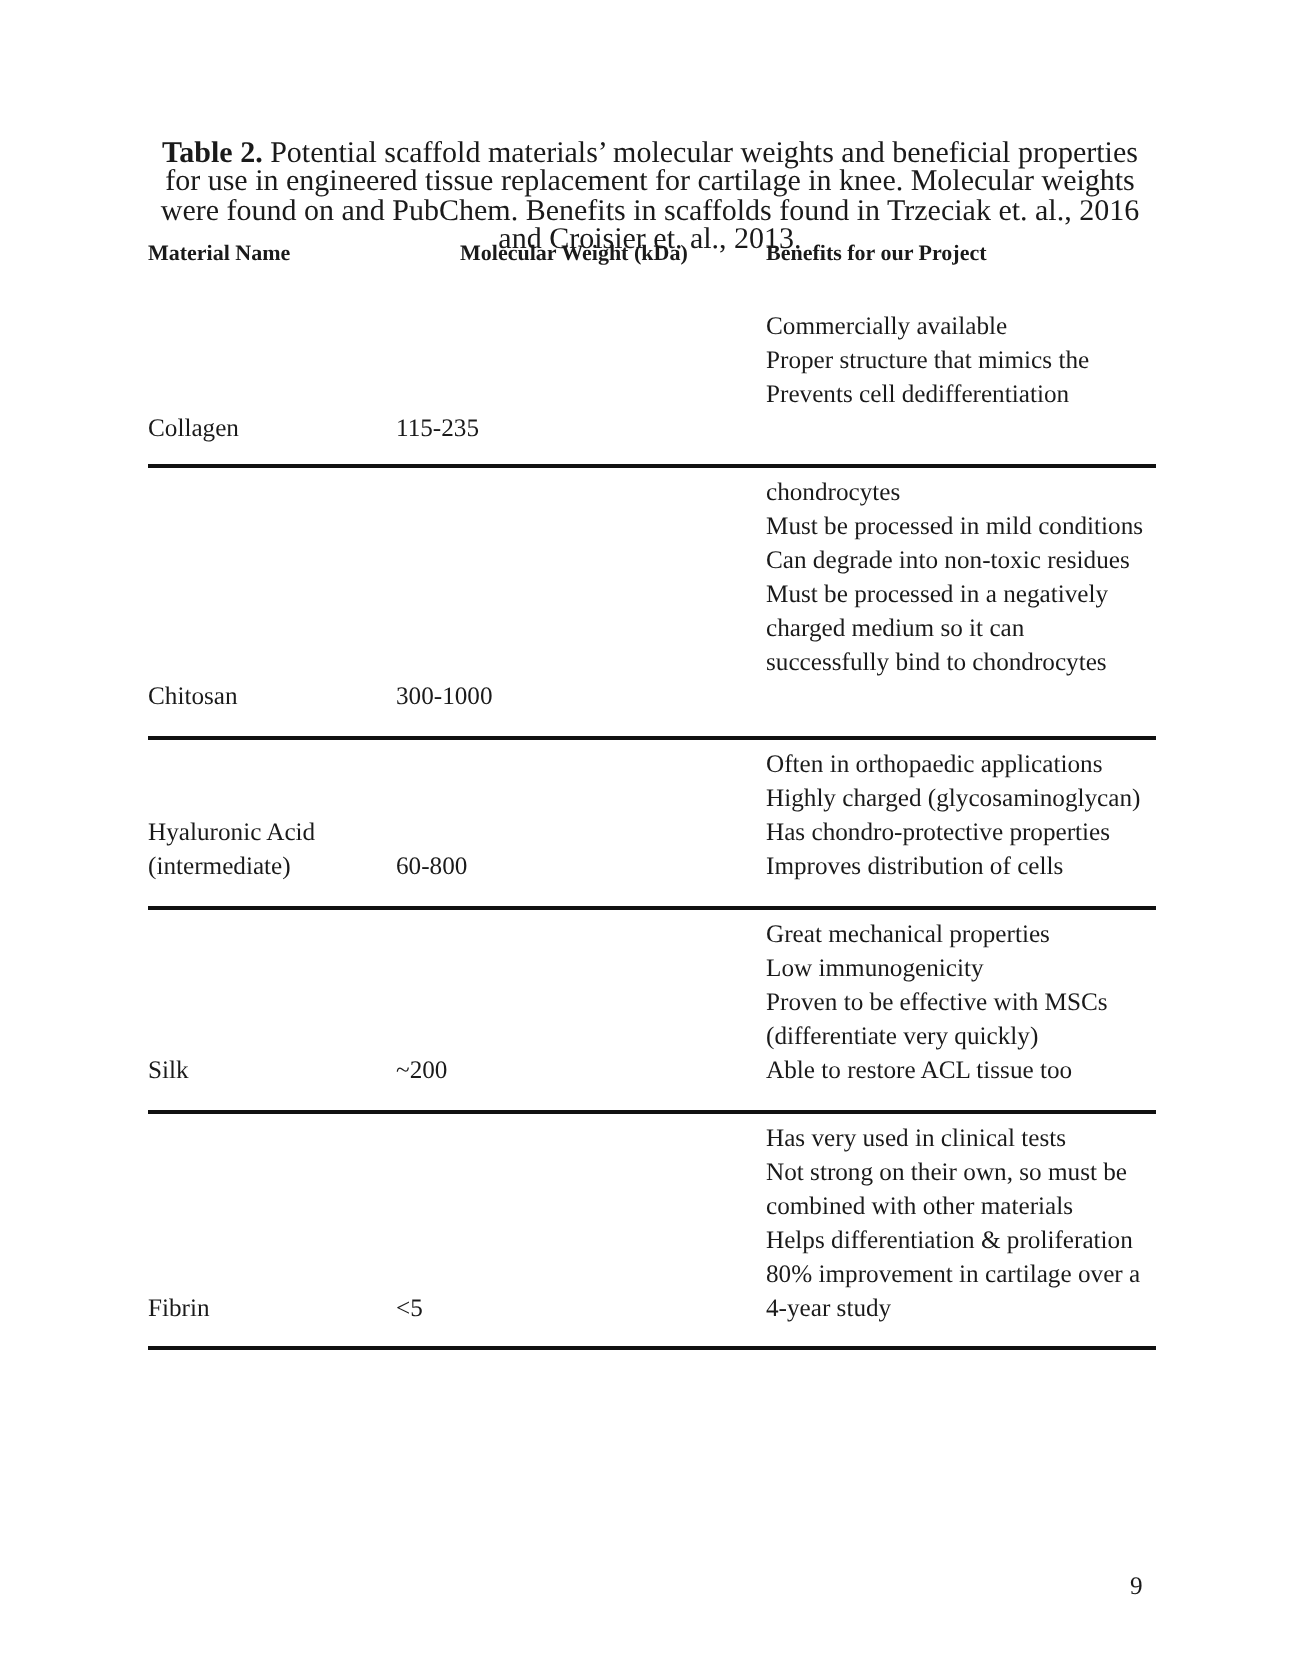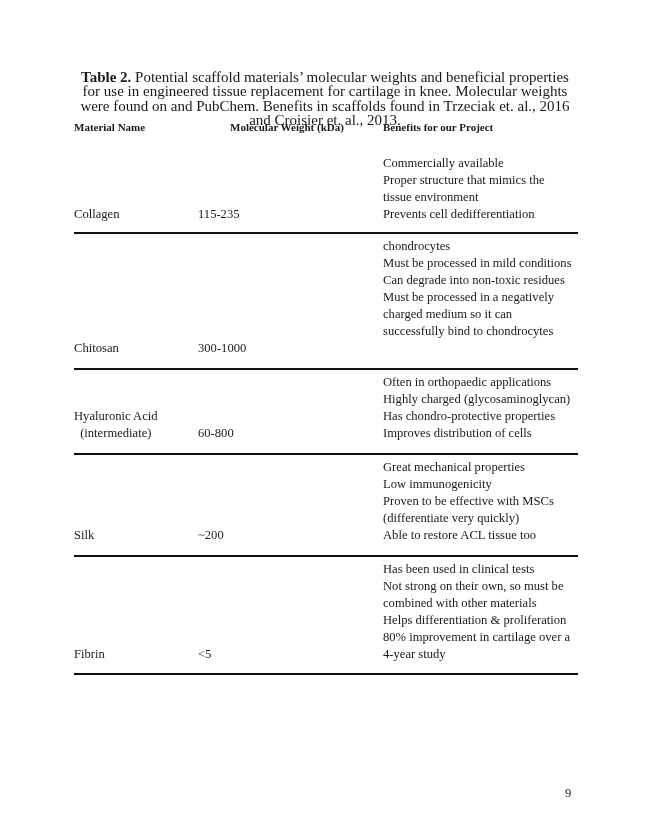--- a/index.html
+++ b/index.html
@@ -18,21 +18,21 @@
     }
     .col1 { position: absolute; left: 0; }
     .col2 { position: absolute; left: 124px; margin-left: 32px; }
     .col3 { position: absolute; left: 309px; }
     .row {
       position: absolute; left: 74px; width: 504px;
       font-size: 12.6px; line-height: 17px;
     }
     .row .benefits { position: absolute; left: 309px; top: 0; width: 200px; }
     .row .benefits div { white-space: nowrap; }
-    .row .name, .row .mw { position: absolute; bottom: 0; text-align: center; }
+    .row .name, .row .mw { position: absolute; bottom: 0; }
     .row .name { left: 0; }
     .row .mw { left: 124px; margin-top: 12px; }
     .rule {
       position: absolute; left: 0; width: 504px; height: 2px; background: #111;
     }
     .page-number {
       position: absolute; left: 565px; top: 786px; font-size: 12.6px;
     }
   </style>
 </head>
@@ -48,21 +48,20 @@
 
 <div id="rows">
     <div class="row" style="top: 155px; height: 68px;">
       <div class="name">
         <div>Collagen</div>
       </div>
       <div class="mw">115-235</div>
       <div class="benefits">
         <div>Commercially available</div>
         <div>Proper structure that mimics the</div>
-        <div>tissue environment</div>
         <div>Prevents cell dedifferentiation</div>
       </div>
     </div>
     <div class="rule" style="left: 74px; top: 232px;"></div>
     <div class="row" style="top: 238px; height: 119px;">
       <div class="name">
         <div>Chitosan</div>
       </div>
       <div class="mw">300-1000</div>
       <div class="benefits">
@@ -102,21 +101,21 @@
         <div>Able to restore ACL tissue too</div>
       </div>
     </div>
     <div class="rule" style="left: 74px; top: 555px;"></div>
     <div class="row" style="top: 561px; height: 102px;">
       <div class="name">
         <div>Fibrin</div>
       </div>
       <div class="mw">&lt;5</div>
       <div class="benefits">
-        <div>Has been used in clinical tests</div>
+        <div>Has very used in clinical tests</div>
         <div>Not strong on their own, so must be</div>
         <div>combined with other materials</div>
         <div>Helps differentiation &amp; proliferation</div>
         <div>80% improvement in cartilage over a</div>
         <div>4-year study</div>
       </div>
     </div>
     <div class="rule" style="left: 74px; top: 673px;"></div>
   </div>
 

